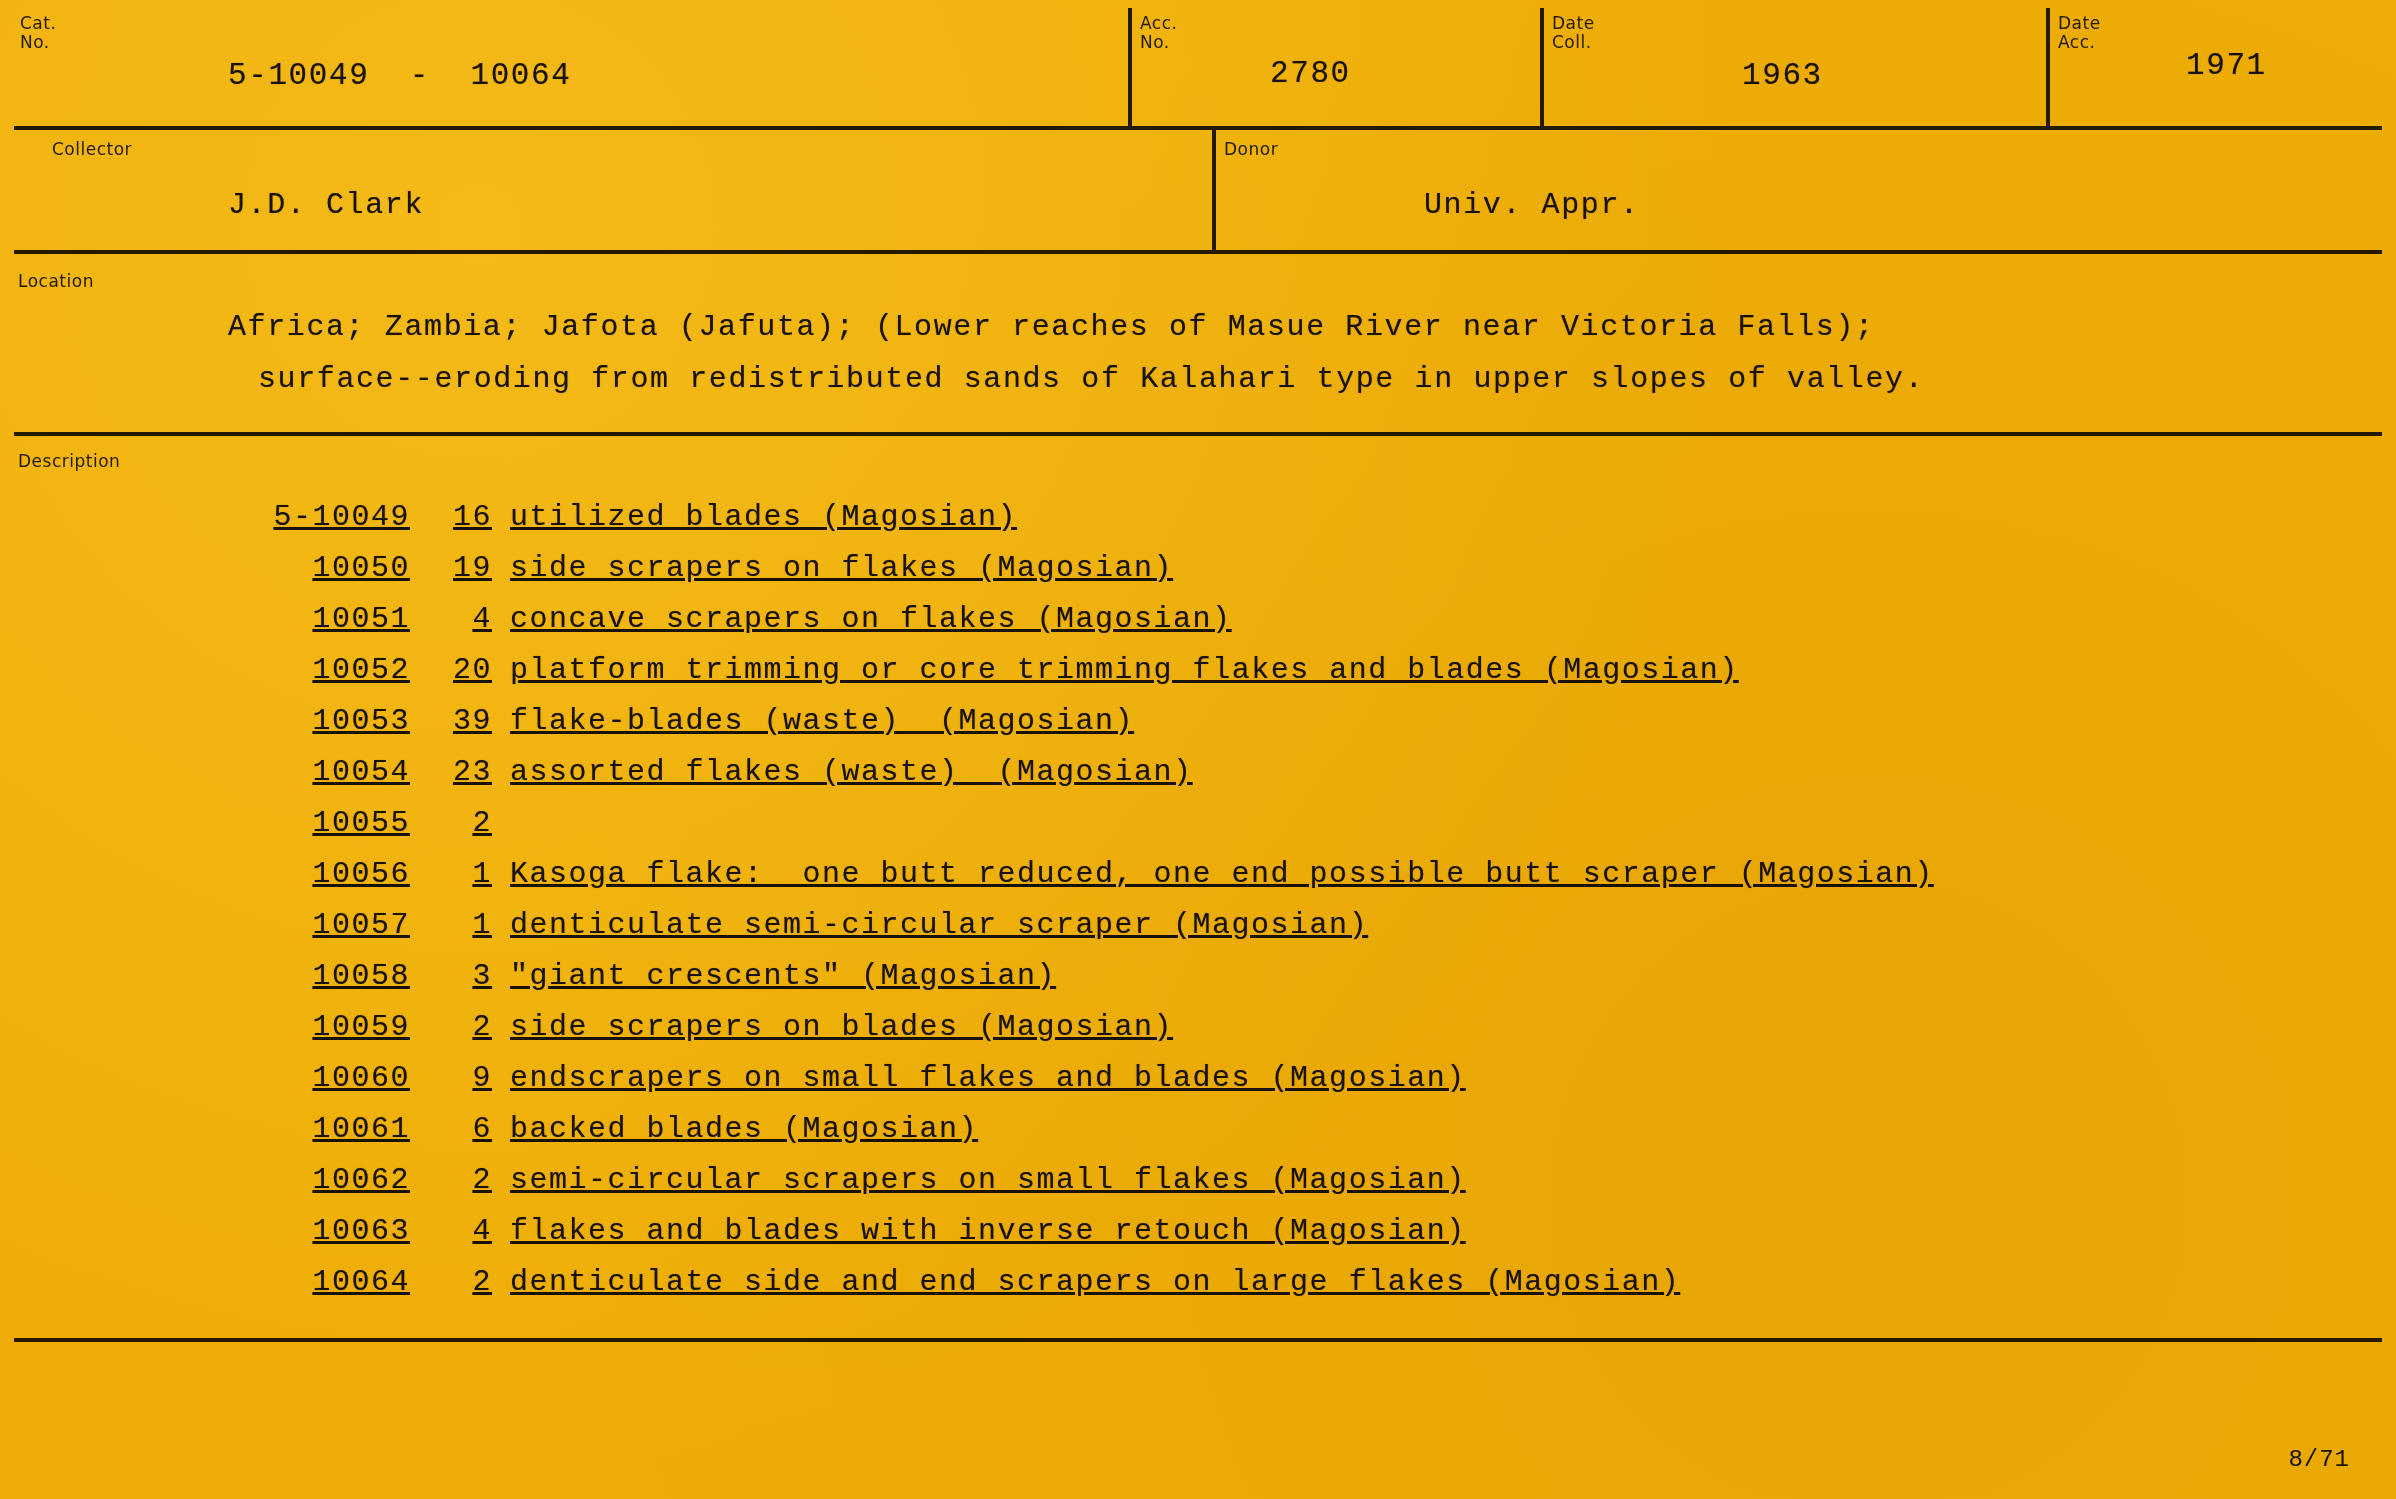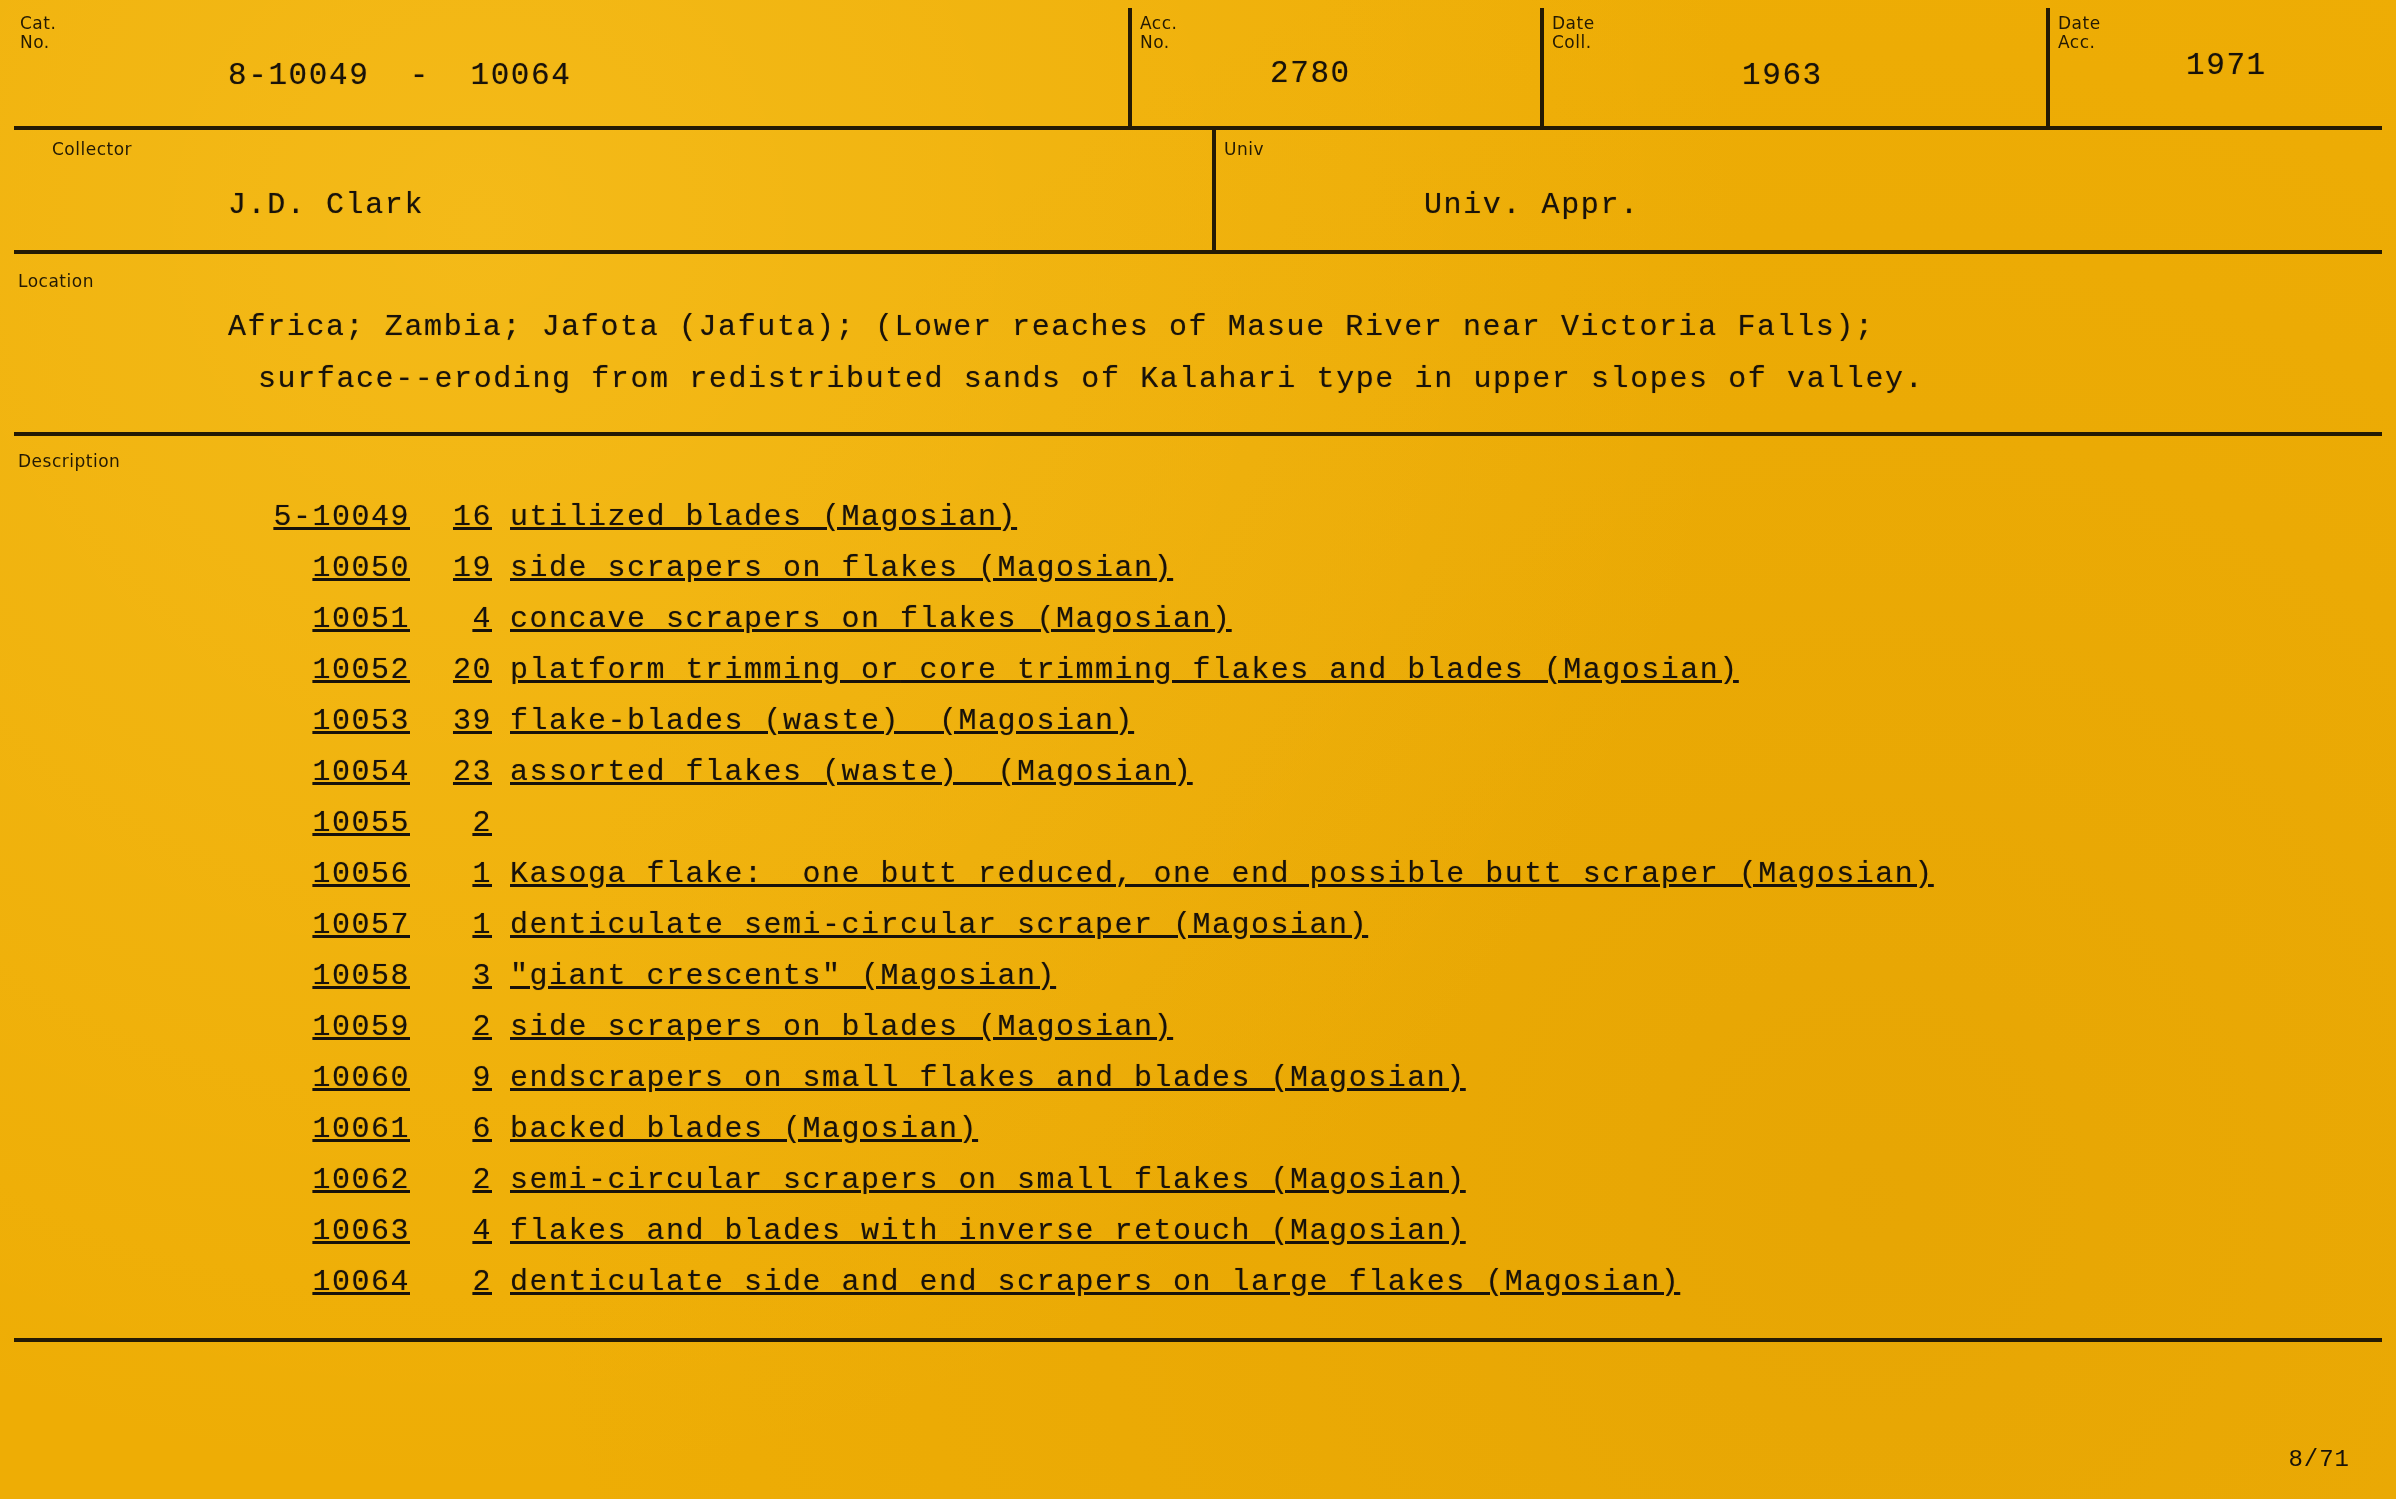--- a/index.html
+++ b/index.html
@@ -119,38 +119,38 @@
   <div class="hline" style="top:432px;"></div>
   <div class="hline" style="top:1338px;"></div>
 
   <div class="vline" style="left:1128px; top:8px;  height:118px;"></div>
   <div class="vline" style="left:1540px; top:8px;  height:118px;"></div>
   <div class="vline" style="left:2046px; top:8px;  height:118px;"></div>
   <div class="vline" style="left:1212px; top:130px; height:120px;"></div>
 
   <div class="flabel" style="left:20px; top:14px;">Cat.
 No.</div>
-  <div class="tw big" style="left:228px; top:58px;">8-10049  -  10064</div>
+  <div class="tw big" style="left:228px; top:58px;">5-10049  -  10064</div>
 
   <div class="flabel" style="left:1140px; top:14px;">Acc.
 No.</div>
   <div class="tw big" style="left:1270px; top:56px;">2780</div>
 
   <div class="flabel" style="left:1552px; top:14px;">Date
 Coll.</div>
   <div class="tw big" style="left:1742px; top:58px;">1963</div>
 
   <div class="flabel" style="left:2058px; top:14px;">Date
 Acc.</div>
   <div class="tw big" style="left:2186px; top:48px;">1971</div>
 
   <div class="flabel" style="left:20px; top:140px;margin-left:32px;">Collector</div>
   <div class="tw" style="left:228px; top:188px;">J.D. Clark</div>
 
-  <div class="flabel" style="left:1224px; top:140px;">Univ</div>
+  <div class="flabel" style="left:1224px; top:140px;">Donor</div>
   <div class="tw" style="left:1424px; top:188px;">Univ. Appr.</div>
 
   <div class="flabel" style="left:18px; top:272px;">Location</div>
   <div class="tw" style="left:258px; top:362px;">surface--eroding from redistributed sands of Kalahari type in upper slopes of valley.</div>
   <div class="tw" style="left:228px; top:310px;">Africa; Zambia; Jafota (Jafuta); (Lower reaches of Masue River near Victoria Falls);</div>
 
   <div class="flabel" style="left:18px; top:452px;">Description</div>
 
   <div id="desc-list">
       <div class="desc-row"><span class="desc-cat">5-10049</span><span class="desc-qty">16</span><span class="desc-txt">utilized blades (Magosian)</span></div>

